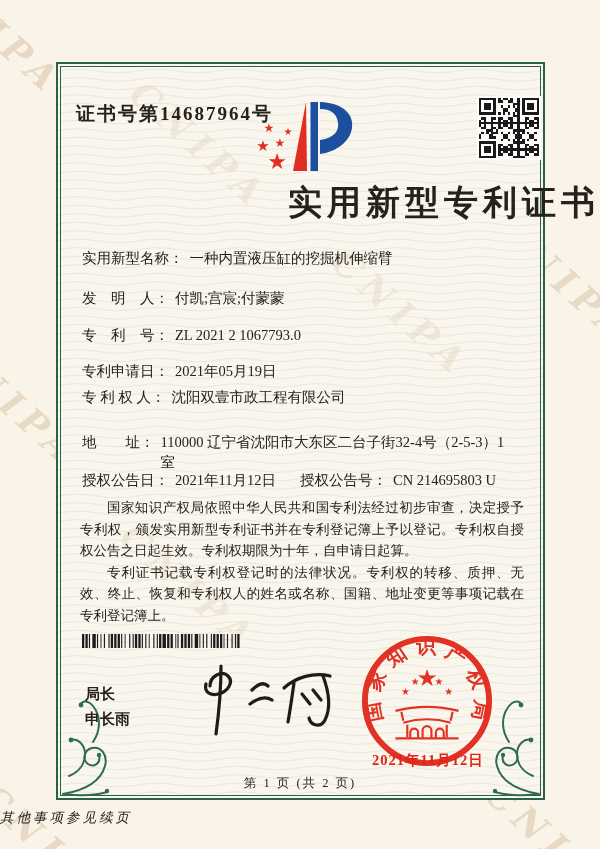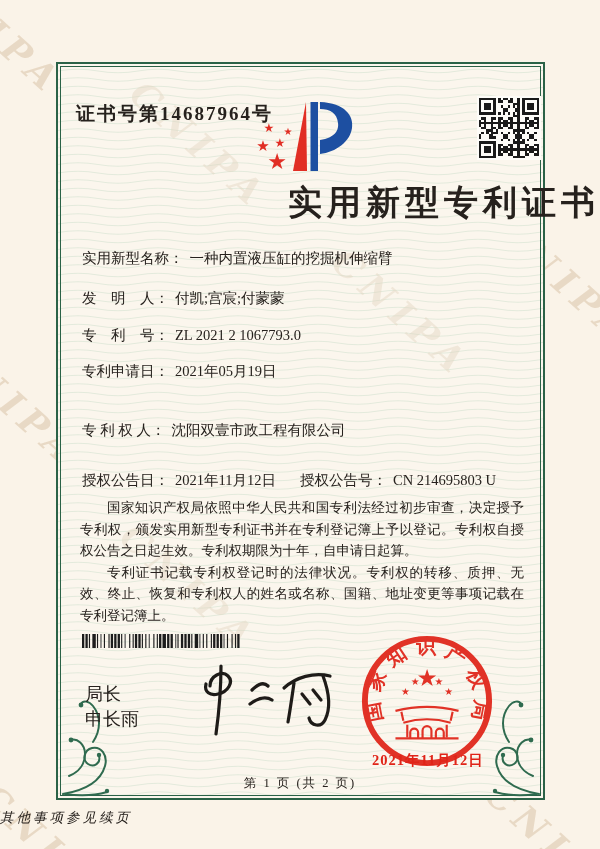--- a/index.html
+++ b/index.html
@@ -32,21 +32,21 @@
   .row{position:absolute;left:82px;width:448px;display:flex;font-size:14.5px;line-height:20px;}
   .lbl{font-weight:normal;flex:0 0 auto;white-space:nowrap;}
   .val{margin-left:6px;}
   .val.addr{max-width:352px;}
   .lbl.second{margin-left:24px;}
   
   .paras{position:absolute;left:80px;top:497px;width:444px;font-size:13.5px;line-height:21.5px;text-align:justify;}
   .paras p{margin:0;text-indent:2em;}
   
   .barcode{position:absolute;left:82px;top:634px;}
-  .director{position:absolute;left:85px;top:682px;font-size:18px;font-weight:normal;line-height:25px;}
+  .director{position:absolute;left:85px;top:682px;font-size:15px;font-weight:bold;line-height:25px;}
   .signature{position:absolute;left:176px;top:660px;}
   .seal{position:absolute;left:358px;top:632px;opacity:.93;}
   .seal-date{position:absolute;left:372px;top:751px;font-size:14.5px;font-weight:bold;letter-spacing:1px;color:#e02418;white-space:nowrap;}
   .flourish{position:absolute;width:96px;height:114px;}
   .flourish.bl{left:59px;top:684px;}
   .flourish.br{left:447px;top:684px;transform:scaleX(-1);}
   .page-info{position:absolute;left:0;right:0;top:775px;text-align:center;font-size:12.5px;letter-spacing:2px;}
   .cont-note{position:absolute;left:0;right:0;top:809px;font-size:13.5px;font-style:italic;letter-spacing:3px;}
 </style>
 </head>
@@ -443,23 +443,27 @@
     <span class="val">付凯;宫宸;付蒙蒙</span>
   </div>
   <div class="row" style="top:325px">
     <span class="lbl">专　利　号：</span>
     <span class="val">ZL 2021 2 1067793.0</span>
   </div>
   <div class="row" style="top:361px">
     <span class="lbl">专利申请日：</span>
     <span class="val">2021年05月19日</span>
   </div>
-  <div class="row" style="top:420px">
+  <div class="row" style="top:387px">
     <span class="lbl">专 利 权 人：</span>
     <span class="val">沈阳双壹市政工程有限公司</span>
+  </div>
+  <div class="row" style="top:432px">
+    <span class="lbl">地　　址：</span>
+    <span class="val addr">110000 辽宁省沈阳市大东区二台子街32-4号（2-5-3）1室</span>
   </div>
   <div class="row" style="top:470px">
     <span class="lbl">授权公告日：</span>
     <span class="val">2021年11月12日</span>
     <span class="lbl second">授权公告号：</span>
     <span class="val">CN 214695803 U</span>
   </div>
 
   <div class="paras">
     <p>国家知识产权局依照中华人民共和国专利法经过初步审查，决定授予专利权，颁发实用新型专利证书并在专利登记簿上予以登记。专利权自授权公告之日起生效。专利权期限为十年，自申请日起算。</p>

